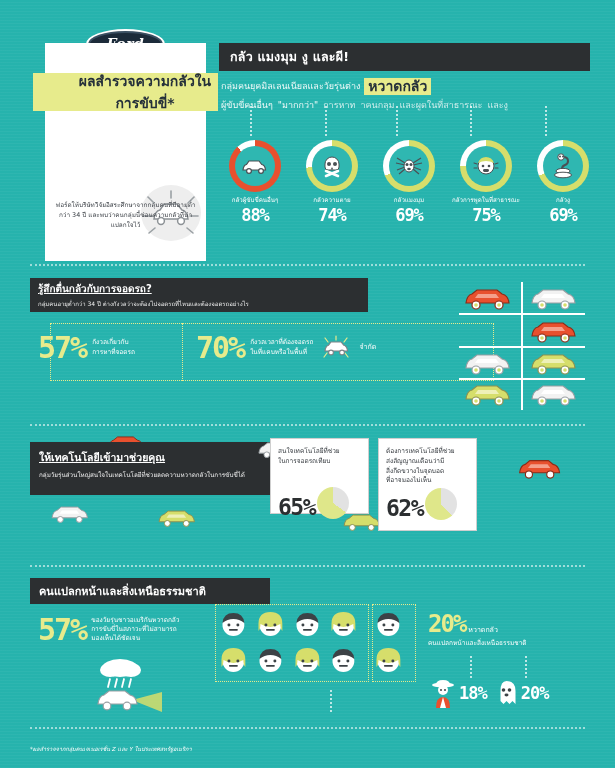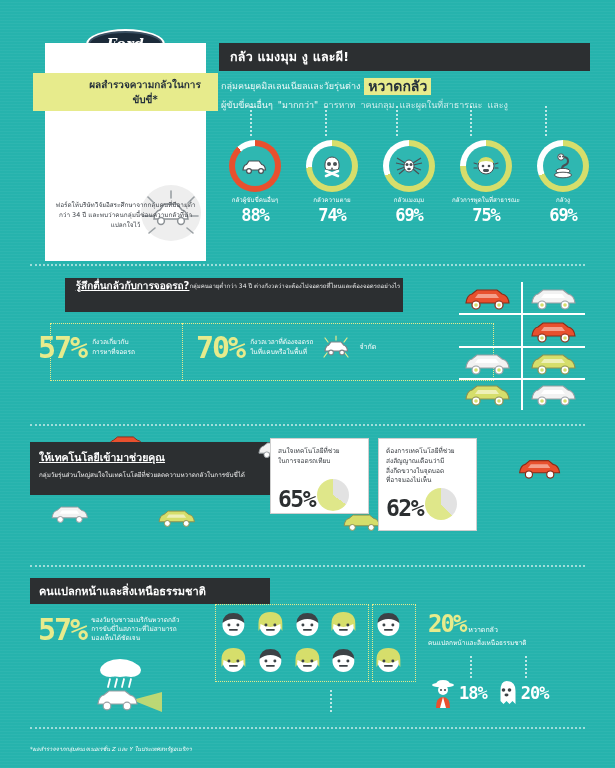--- a/index.html
+++ b/index.html
@@ -23,21 +23,21 @@
     border-radius:50%; background:#1c2b3a;
     border:2px solid #ffffff; display:flex; align-items:center; justify-content:center;
     box-shadow: inset 0 0 0 2px #3b5063; }
   .ford-logo span { color:#fff; font-family:"DejaVu Serif","Liberation Serif",serif;
     font-style:italic; font-weight:bold; font-size:14px; letter-spacing:.5px; }
   .card1 { position:absolute; left:45px; top:43px; width:161px; height:218px;
     background:#ffffff; }
   .yellowbar { position:absolute; left:33px; top:73px; width:185px; height:38px;
     background:#e7eb8c; display:flex; align-items:center; justify-content:center;
     padding:0 6px; }
-  .yellowbar span { font-size:10px; color:#25303a; font-weight:bold; text-align:center;margin-left:39px; }
+  .yellowbar span { font-size:14px; color:#25303a; font-weight:bold; text-align:center;margin-left:39px; }
   .carblob { position:absolute; left:93px; top:140px; width:66px; height:60px; }
   .carblob .halo { position:absolute; left:3px; top:2px; width:60px; height:56px;
     background:#eeeeee; border-radius:50%; }
   .card1 p { position:absolute; left:10px; right:10px; top:155px;
     font-size:6.4px; line-height:1.55; color:#3a3f45; }
   .sec1 .card1 p { top:158px;text-align:center; }
 
   .blackbar { background:#2c2f31; color:#fff; }
   .bar1 { position:absolute; left:219px; top:43px; width:371px; height:28px;
     display:flex; align-items:center; padding-left:11px; }
@@ -60,21 +60,21 @@
     display:flex; align-items:center; justify-content:center; }
   .ring .inner { width:40px; height:40px; border-radius:50%; background:#2fb7b1;
     display:flex; align-items:center; justify-content:center; }
   .donut-label { font-size:6.2px; color:#ffffff; margin-top:5px; line-height:1.1; }
   .donut-pct { font-size:17px; color:#ffffff; font-weight:bold; margin-top:1px;
     font-family:"DejaVu Sans Mono","Liberation Mono",monospace; letter-spacing:-1px; }
 
   
   .sec2 { position:absolute; left:0; top:268px; width:615px; height:150px; }
   .bar2 { position:absolute; left:30px; top:10px; height:34px; width:338px;
-    display:flex; flex-direction:row; justify-content:center; padding-left:8px;margin-left:35px; }
+    display:flex; flex-direction:column; justify-content:center; padding-left:8px; }
   .bar2 .t1 { font-size:10px; font-weight:bold; text-decoration:underline; }
   .bar2 .t2 { font-size:6px; margin-top:3px; color:#f0f0f0; }
   .bar2-hl { position:absolute; left:180px; top:10px; height:19px; background:#e7eb8c;
     color:#25303a; font-size:10.5px; font-weight:bold; padding:0 4px;
     display:flex; align-items:center; }
   .dashbox { position:absolute; border:1.5px dotted #e7eb8c; }
   .statrow { position:absolute; left:38px; top:62px; display:flex; align-items:center; gap:6px; }
   .bigpct { font-size:30px; color:#e7eb8c; font-weight:bold;
     font-family:"DejaVu Sans Mono","Liberation Mono",monospace; letter-spacing:-2px; }
   .statdesc { font-size:6.5px; color:#ffffff; line-height:1.4; }
@@ -83,21 +83,21 @@
   .pcar { position:absolute; width:56px; height:26px; }
 
   
   .sec3 { position:absolute; left:0; top:430px; width:615px; height:140px; }
   .bar3 { position:absolute; left:30px; top:12px; width:268px; height:53px;
     padding:7px 0 0 9px; }
   .bar3 .t1 { font-size:10.5px; font-weight:bold; text-decoration:underline; }
   .bar3 .t2 { font-size:6.3px; margin-top:4px; line-height:1.45; color:#f0f0f0; }
   .whitecard { position:absolute; background:#ffffff; border:1px solid #cfcfcf; }
   .whitecard .wt { font-size:6.5px; color:#30353a; line-height:1.5; }
-  .whitecard .wb { display:flex; align-items:flex-end; gap:2px; margin-top:12px; }
+  .whitecard .wb { display:flex; align-items:flex-end; gap:2px; margin-top:20px; }
   .whitecard .wp { font-size:23px; font-weight:bold; color:#2c2f31;
     font-family:"DejaVu Sans Mono","Liberation Mono",monospace; letter-spacing:-1.5px; }
 
   
   .sec4 { position:absolute; left:0; top:578px; width:615px; height:150px; }
   .bar4 { position:absolute; left:30px; top:0; width:240px; height:26px;
     display:flex; align-items:center; padding-left:9px; }
   .bar4 span { font-size:11px; font-weight:bold; }
   .faces { position:absolute; left:218px; top:30px; width:186px; }
   .facerow { display:flex; gap:6px; margin-bottom:5px; }

